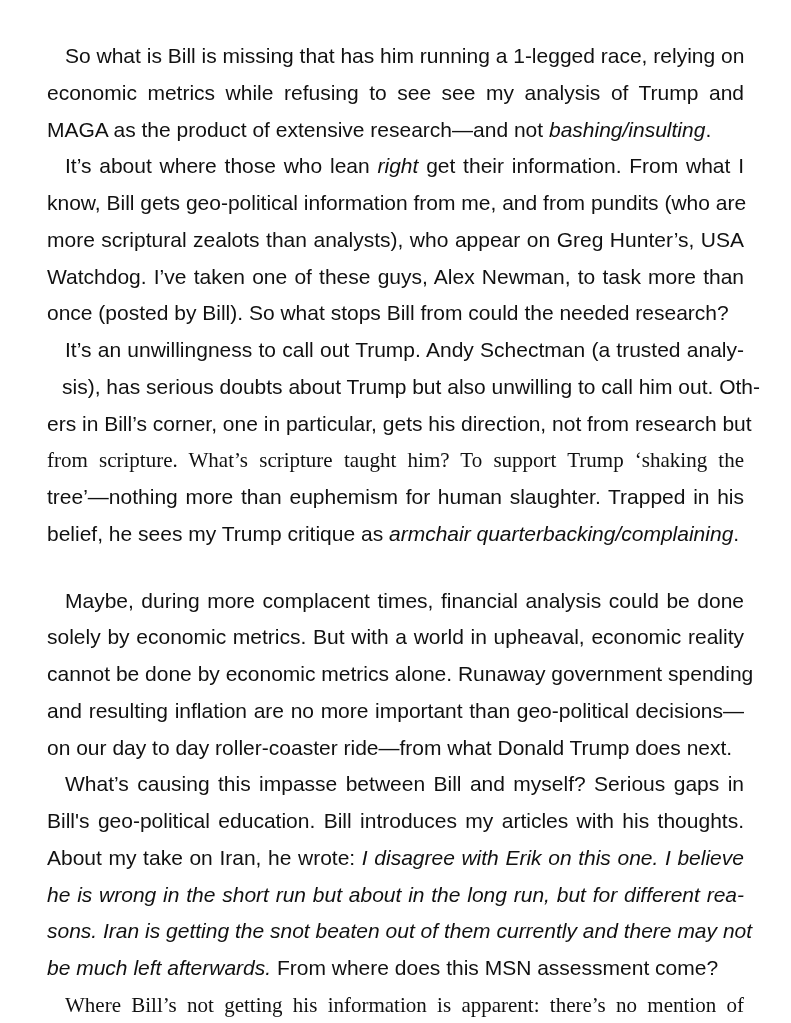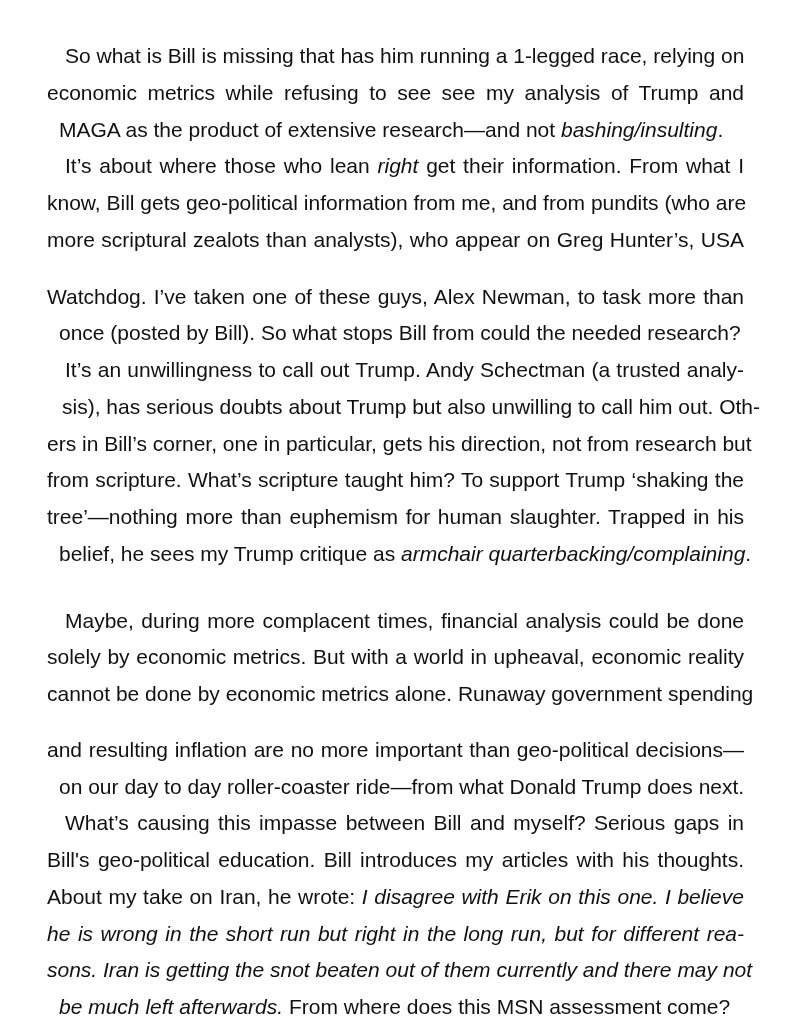--- a/index.html
+++ b/index.html
@@ -8,60 +8,60 @@
       position: absolute; left: 47px; top: 38px; width: 697px;
       font-family: "Liberation Sans", sans-serif;
       font-size: 21px; color: #111111;
     }
     .para { margin: 0; }
     .line {
       display: block; height: 36.75px; line-height: 36.75px;
       text-align: justify; text-align-last: justify; white-space: nowrap;
       overflow: visible;
     }
-    .line.last { text-align-last: left; margin-left: 12px; }
+    .line.last { text-align-last: left; }
     .line.first { text-indent: 18px; }
     .line > span { white-space: pre; }
     em { font-style: italic; }
   </style>
 </head>
 <body>
 
 <div class="page" id="page">
     <div class="para">
       <span class="line first" style="word-spacing: 0px;"><span>So what is Bill is missing that has him running a 1-legged race, relying on</span></span>
       <span class="line" style="word-spacing: 0px;"><span>economic metrics while refusing to see see my analysis of Trump and</span></span>
       <span class="line last"><span>MAGA as the product of extensive research—and not </span><em>bashing/insulting</em><span>.</span></span>
     </div>
     <div class="para">
       <span class="line first" style="word-spacing: -0.00130208px;"><span>It’s about where those who lean </span><em>right</em><span> get their information. From what I</span></span>
       <span class="line" style="word-spacing: 0px;"><span>know, Bill gets geo-political information from me, and from pundits (who are</span></span>
       <span class="line" style="word-spacing: 0px;"><span>more scriptural zealots than analysts), who appear on Greg Hunter’s, USA</span></span>
-      <span class="line" style="word-spacing: 0px; margin-top: 20px;"><span>Watchdog. I’ve taken one of these guys, Alex Newman, to task more than</span></span>
+      <span class="line" style="word-spacing: 0px;"><span>Watchdog. I’ve taken one of these guys, Alex Newman, to task more than</span></span>
       <span class="line last"><span>once (posted by Bill). So what stops Bill from could the needed research?</span></span>
     </div>
     <div class="para">
       <span class="line first" style="word-spacing: 0px;"><span>It’s an unwillingness to call out Trump. Andy Schectman (a trusted analy-</span></span>
       <span class="line" style="word-spacing: 0px; margin-left: 15px;"><span>sis), has serious doubts about Trump but also unwilling to call him out. Oth-</span></span>
       <span class="line" style="word-spacing: 0px;"><span>ers in Bill’s corner, one in particular, gets his direction, not from research but</span></span>
-      <span class="line" style="word-spacing: 0px;"><span>from scripture. What’s scripture taught him? To support Trump ‘shaking the</span></span>
+      <span class="line" style="word-spacing: 0px; font-family: Liberation Serif, serif;"><span>from scripture. What’s scripture taught him? To support Trump ‘shaking the</span></span>
       <span class="line" style="word-spacing: 0px;"><span>tree’—nothing more than euphemism for human slaughter. Trapped in his</span></span>
       <span class="line last"><span>belief, he sees my Trump critique as </span><em>armchair quarterbacking/complaining</em><span>.</span></span>
     </div>
     <div class="para">
       <span class="line first" style="word-spacing: 0px; margin-top: 30px;"><span>Maybe, during more complacent times, financial analysis could be done</span></span>
       <span class="line" style="word-spacing: 0px;"><span>solely by economic metrics. But with a world in upheaval, economic reality</span></span>
       <span class="line" style="word-spacing: 0px;"><span>cannot be done by economic metrics alone. Runaway government spending</span></span>
-      <span class="line" style="word-spacing: 0px; margin-top: 19px;"><span>and resulting inflation are no more important than geo-political decisions—</span></span>
+      <span class="line" style="word-spacing: 0px;"><span>and resulting inflation are no more important than geo-political decisions—</span></span>
       <span class="line last"><span>on our day to day roller-coaster ride—from what Donald Trump does next.</span></span>
     </div>
     <div class="para">
       <span class="line first" style="word-spacing: 0px;"><span>What’s causing this impasse between Bill and myself? Serious gaps in</span></span>
       <span class="line" style="word-spacing: 0px;"><span>Bill's geo-political education. Bill introduces my articles with his thoughts.</span></span>
       <span class="line" style="word-spacing: 0.00104167px;"><span>About my take on Iran, he wrote: </span><em>I disagree with Erik on this one. I believe</em></span>
-      <span class="line" style="word-spacing: 0px;"><em>he is wrong in the short run but right in the long run, but for different rea-</em></span>
+      <span class="line" style="word-spacing: 0px;"><em>he is wrong in the short run but about in the long run, but for different rea-</em></span>
       <span class="line" style="word-spacing: 0px;"><em>sons. Iran is getting the snot beaten out of them currently and there may not</em></span>
       <span class="line last"><em>be much left afterwards.</em><span> From where does this MSN assessment come?</span></span>
     </div>
     <div class="para">
       <span class="line first" style="word-spacing: 0px; font-family: Liberation Serif, serif;"><span>Where Bill’s not getting his information is apparent: there’s no mention of</span></span>
     </div>
   </div>
 
 </body></html>

